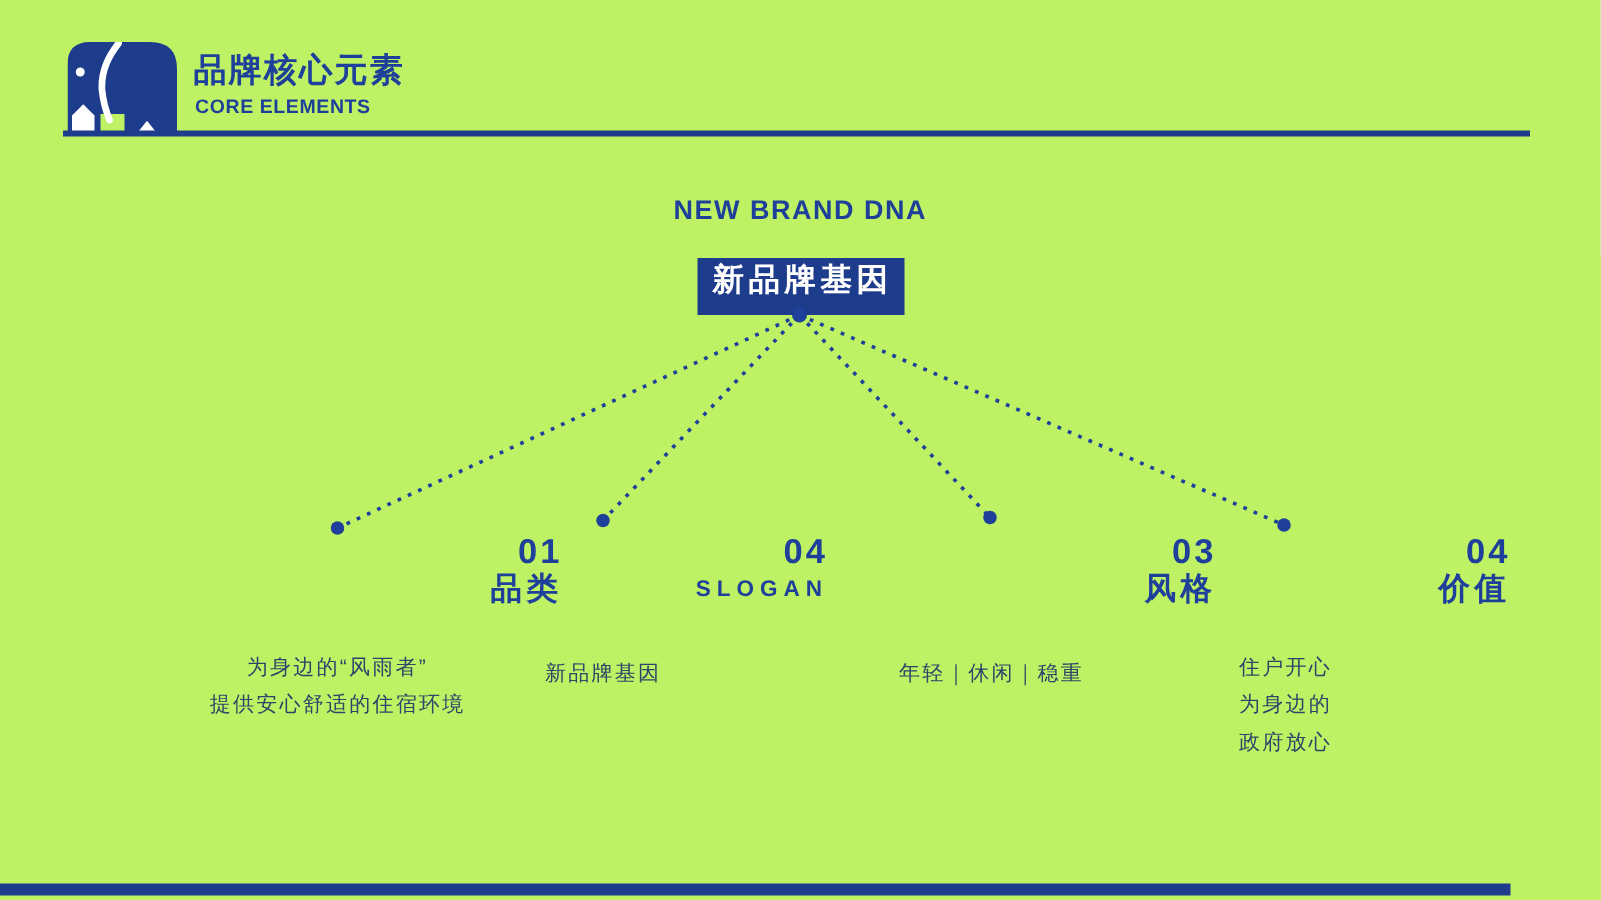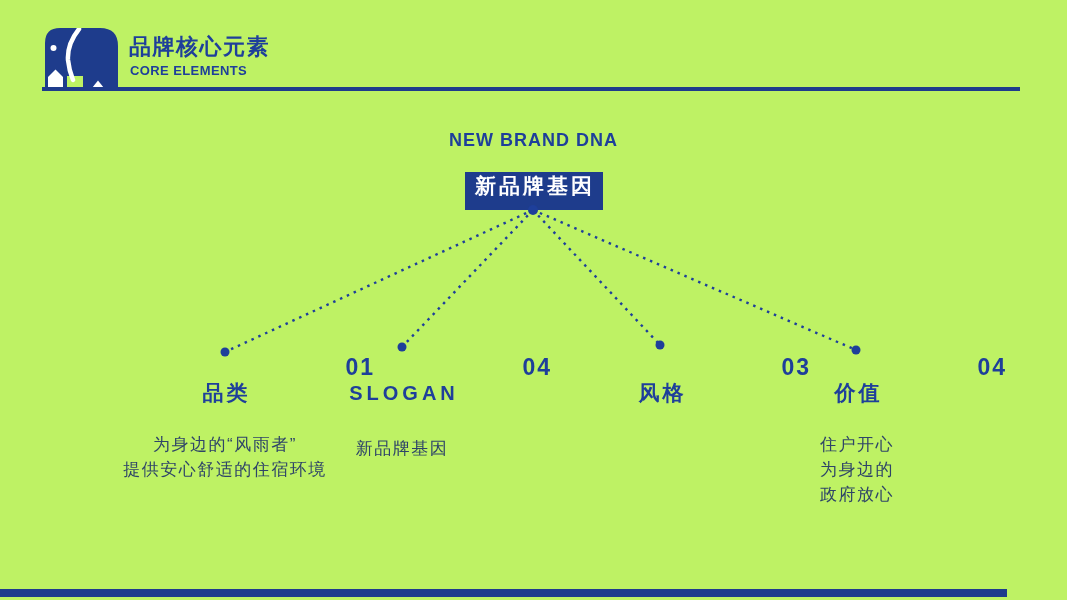--- a/index.html
+++ b/index.html
@@ -28,23 +28,23 @@
                   text-indent:3px;}
   
   .connectors{position:absolute;left:0;top:0;width:1067px;height:600px;pointer-events:none;}
   .connectors line{stroke:var(--heading);stroke-width:2.4;stroke-dasharray:2.5 5;}
   .connectors circle{fill:var(--heading);}
   
   .branch{position:absolute;top:356px;width:300px;text-align:center;}
   .branch .num{font-size:23px;font-weight:700;letter-spacing:2px;line-height:22px;
                color:var(--heading);text-indent:2px;text-align:right;}
   .branch .btitle{font-size:21px;font-weight:700;letter-spacing:3px;line-height:26px;
-                  margin-top:2px;color:var(--heading);text-indent:3px;}
-  .branch .btitle.latin{font-size:20px;letter-spacing:4px;text-indent:4px;}
-  .branch .desc{margin-top:26px;font-size:17px;line-height:25px;letter-spacing:1.5px;
+                  margin-top:2px;color:var(--heading);text-indent:3px;text-align:right;}
+  .branch .btitle.latin{font-size:15px;letter-spacing:4px;text-indent:4px;}
+  .branch .desc{margin-top:26px;font-size:14px;line-height:25px;letter-spacing:1.5px;
                 color:var(--bodytext);}
   .branch .desc.pad-top{margin-top:30px;}
   .branch .desc div{white-space:nowrap;}
   .b1{left:75px;}   
   .b2{left:252px;}  
   .b3{left:511px;}  
   .b4{left:707px;}  
   
   .footer-bar{position:absolute;left:0;top:589px;width:1007px;height:8px;background:var(--primary);}
 </style>
@@ -94,20 +94,23 @@
     <div class="num">04</div>
     <div class="btitle latin">SLOGAN</div>
     <div class="desc pad-top">
       <div>新品牌基因</div>
     </div>
   </div>
 
   <div class="branch b3">
     <div class="num">03</div>
     <div class="btitle">风格</div>
+    <div class="desc pad-top">
+      <div>年轻｜休闲｜稳重</div>
+    </div>
   </div>
 
   <div class="branch b4">
     <div class="num">04</div>
     <div class="btitle">价值</div>
     <div class="desc">
       <div>住户开心</div>
       <div>为身边的</div>
       <div>政府放心</div>
     </div>

